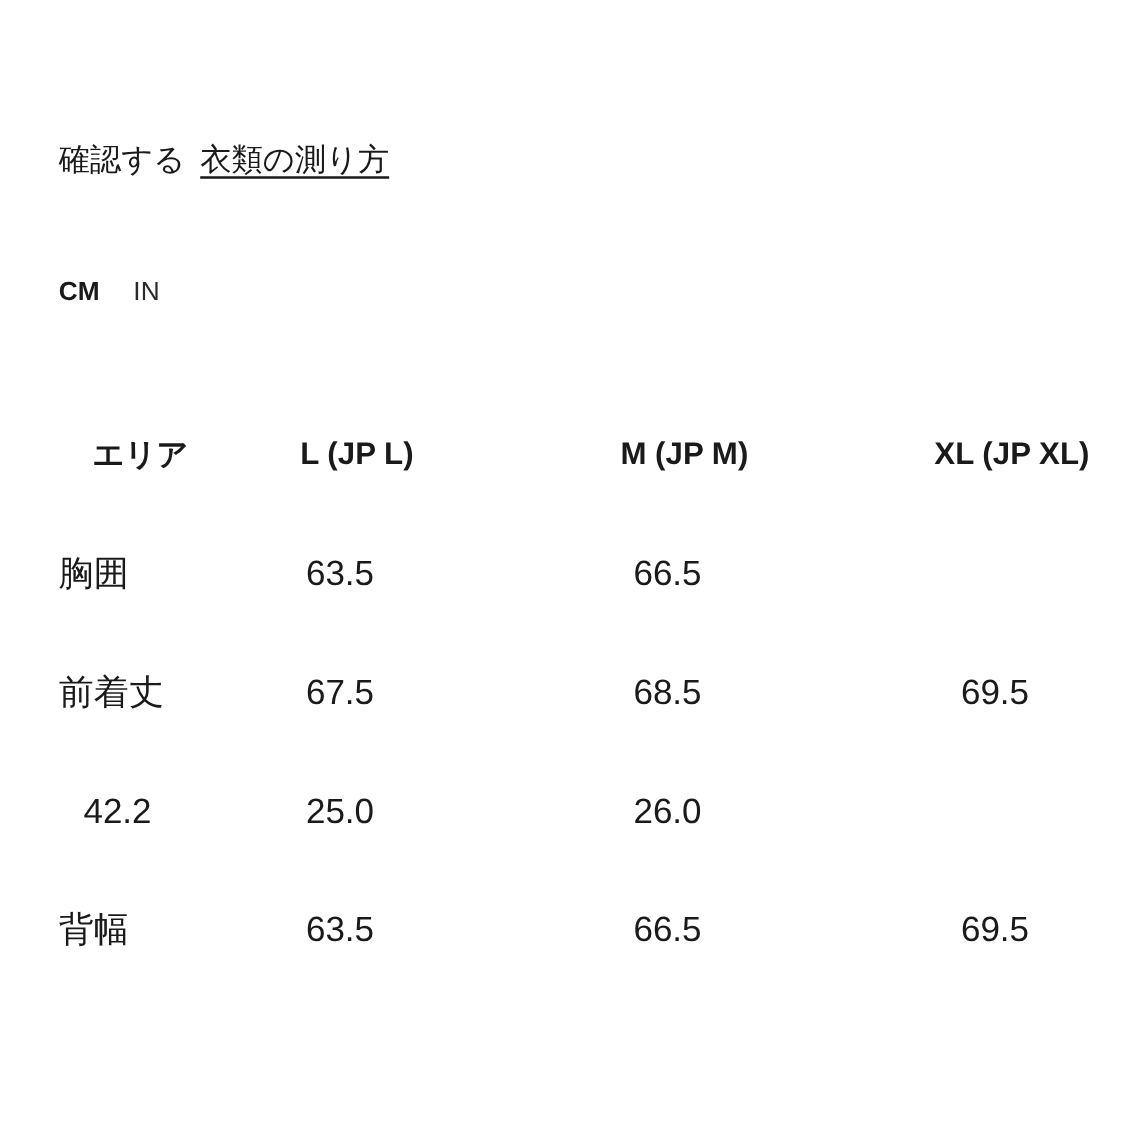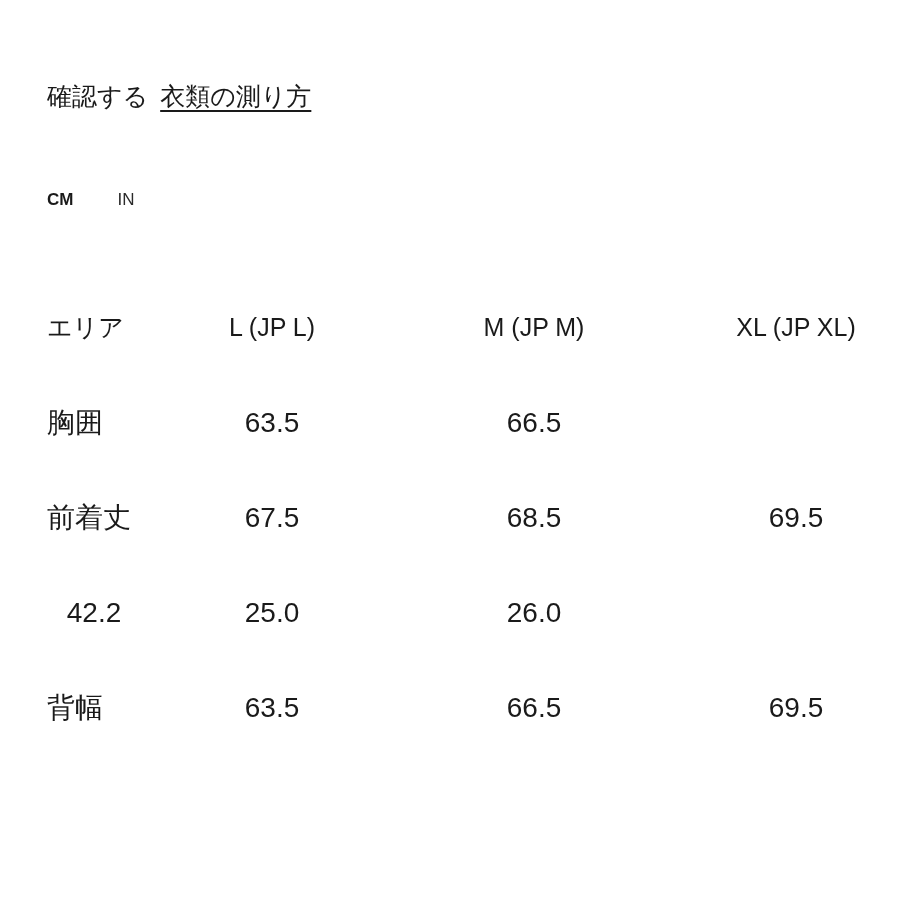--- a/index.html
+++ b/index.html
@@ -8,43 +8,43 @@
     width: 900px;
     height: 900px;
     background: #ffffff;
     overflow: hidden;
     font-family: "Liberation Sans", sans-serif;
     color: #1a1a1a;
   }
   .container {
     box-sizing: border-box;
     width: 884px;
-    padding: 81px 0 0 47px;
+    padding: 113px 0 0 47px;
   }
   
   .intro-line {
     font-size: 25px;
     line-height: 30px;
     white-space: nowrap;
   }
   .measure-link {
     margin-left: 12px;
     text-decoration: underline;
     text-decoration-thickness: 2px;
     text-underline-offset: 5px;
     color: #1a1a1a;
     cursor: pointer;
   }
   
   .unit-toggle {
     margin-top: 79px;
     display: flex;
     align-items: center;
-    gap: 44px;
-    font-size: 17px;
+    gap: 27px;
+    font-size: 21px;
     line-height: 26px;
   }
   .unit-btn {
     background: none;
     border: none;
     padding: 0;
     font-family: inherit;
     font-size: inherit;
     color: #1a1a1a;
     cursor: pointer;
@@ -63,22 +63,23 @@
   }
   .t-cell {
     font-size: 28px;
     text-align: center;
     white-space: nowrap;
   }
   .t-cell.label {
     text-align: left;
   }
   .t-row.header .t-cell {
-    font-weight: 400;
+    font-weight: 700;
     font-size: 25px;
+    margin-left: 27px;
   }
 </style>
 </head>
 <body>
 
 <div class="container">
 
   <div class="intro-line">
     <span>確認する</span><span class="measure-link">衣類の測り方</span>
   </div>

